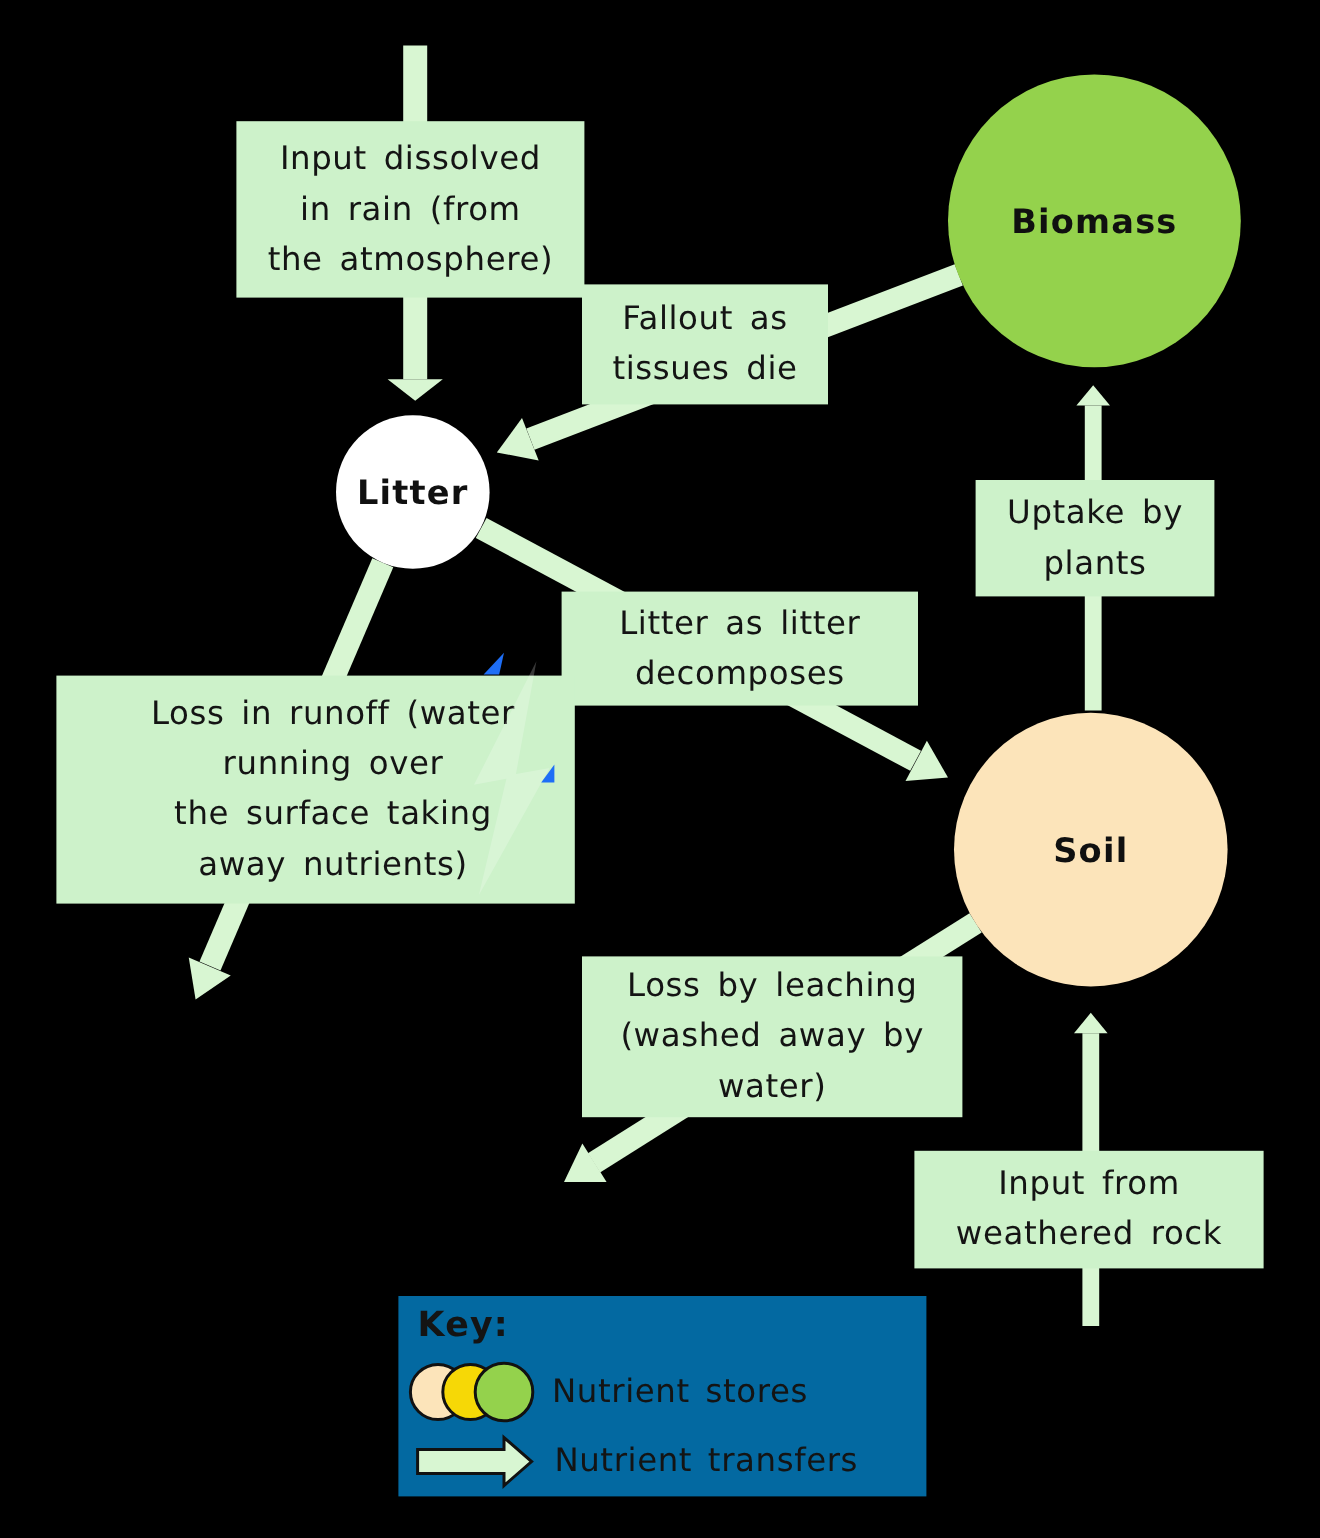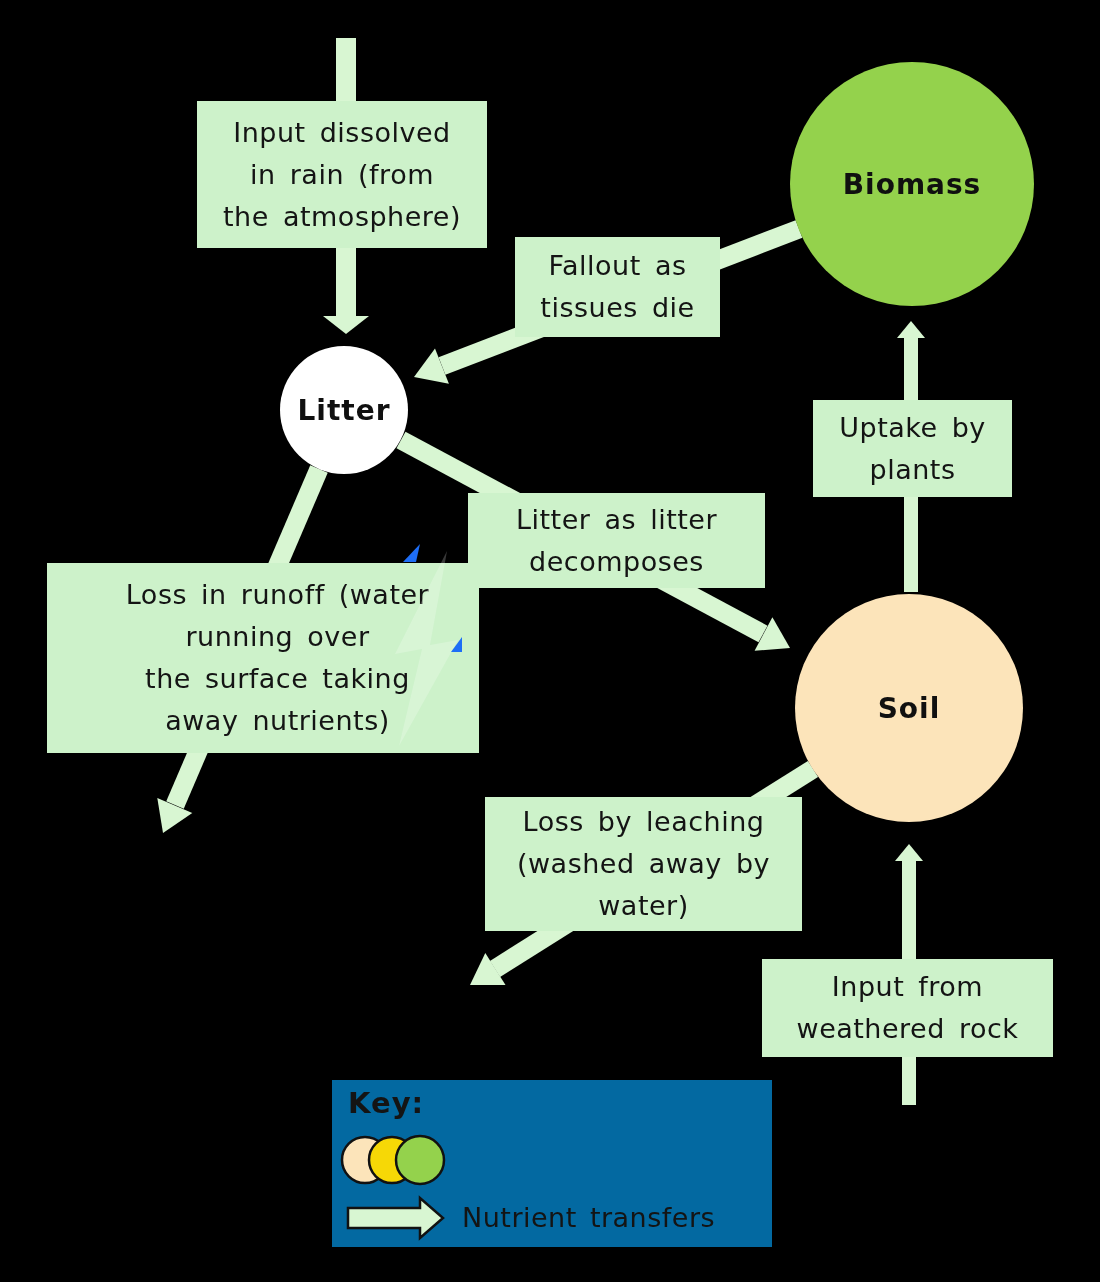--- a/index.html
+++ b/index.html
@@ -68,21 +68,21 @@
         <polygon points="909,844 895,861 923,861"></polygon>
       </g>
     </g>
   </svg>
 
   <div class="label-box" style="left:197px;top:101px;width:290px;height:147px;">
     <span class="box-text">Input dissolved
 in rain (from
 the atmosphere)</span>
   </div>
-  <div class="label-box" style="left:515px;top:237px;width:205px;height:100px;">
+  <div class="label-box" style="left:485px;top:237px;width:205px;height:100px;">
     <span class="box-text">Fallout as
 tissues die</span>
   </div>
   <div class="label-box" style="left:813px;top:400px;width:199px;height:97px;">
     <span class="box-text">Uptake by
 plants</span>
   </div>
   <div class="label-box" style="left:468px;top:493px;width:297px;height:95px;">
     <span class="box-text">Litter as litter
 decomposes</span>
@@ -120,16 +120,17 @@
   </svg>
 
   <div class="key-box">
     <div class="key-title">Key:</div>
     <svg class="key-icons" width="440" height="167" viewBox="0 0 440 167">
       <circle cx="33" cy="80" r="23" stroke="#111" stroke-width="2.5" fill="#fce4ba"></circle>
       <circle cx="60" cy="80" r="23" stroke="#111" stroke-width="2.5" fill="#f6d806"></circle>
       <circle cx="88" cy="80" r="24" stroke="#111" stroke-width="2.5" fill="#94d24c"></circle>
       <path d="M16,128 L88,128 L88,118 L111,138 L88,158 L88,148 L16,148 Z" fill="#d8f6d2" stroke="#111" stroke-width="2.5"></path>
     </svg>
+    <div class="key-label key-label-stores">Nutrient stores</div>
     <div class="key-label key-label-transfers">Nutrient transfers</div>
   </div>
 
 </div>
 
 </body></html>

